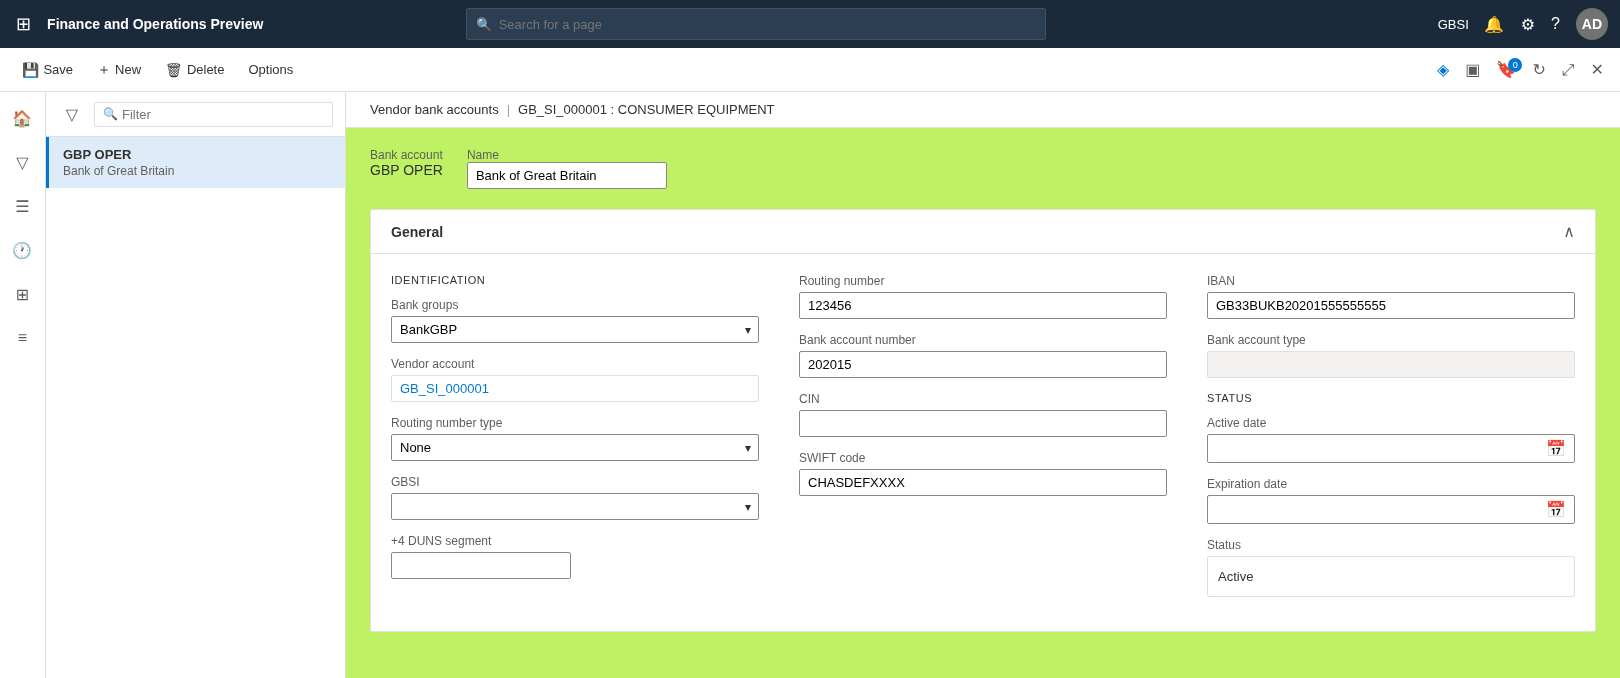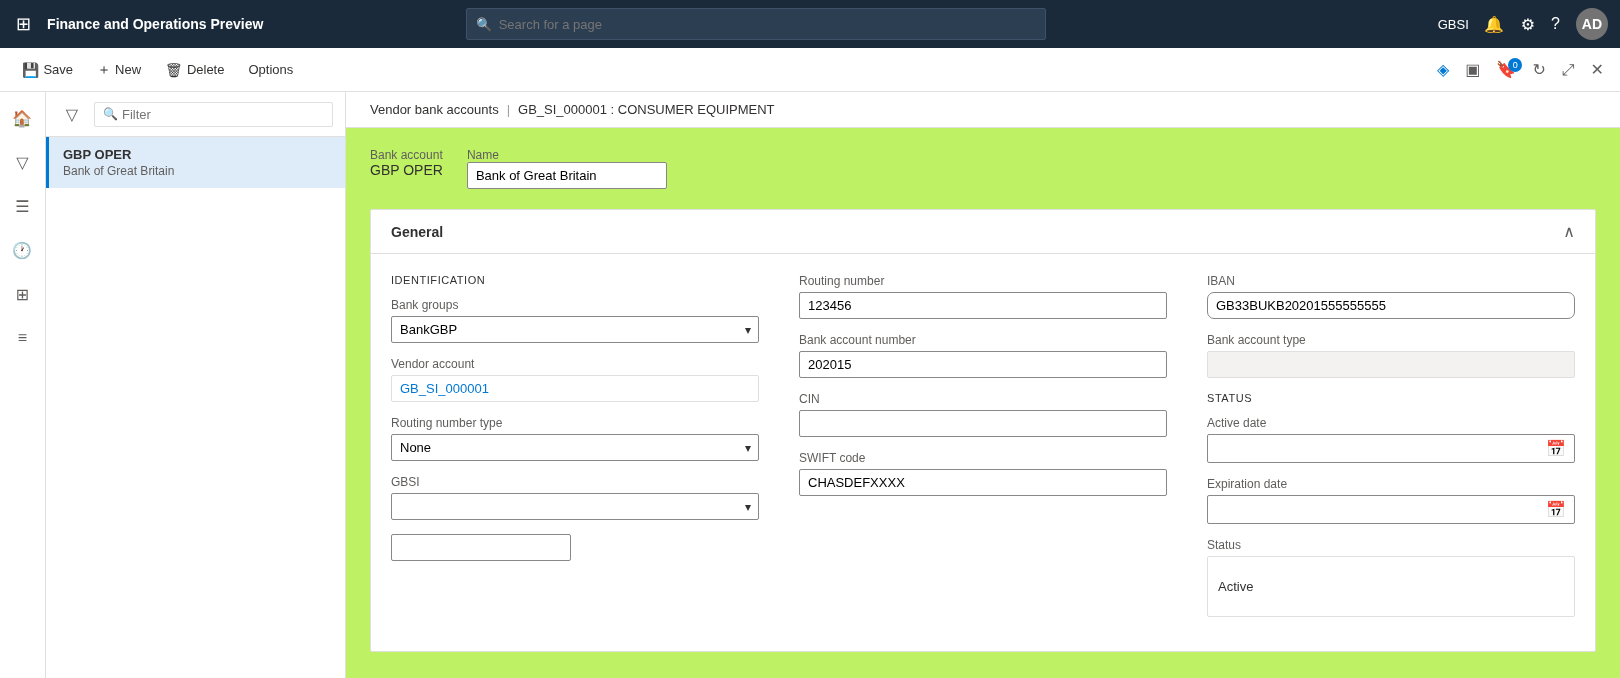--- a/index.html
+++ b/index.html
@@ -351,21 +351,21 @@
       font-size: 11px;
       font-weight: 400;
       color: #323130;
       letter-spacing: 0.05em;
       text-transform: uppercase;
       margin-bottom: 12px;
     }
     .status-section { }
     .status-value {
       border: 1px solid #e1dfdd;
-      padding: 22px 10px;
+      padding: 12px 10px;
       background: #fff;
       font-size: 13px;
       color: #323130;
       border-radius: 2px;
       min-width: 180px;
     }
     .duns-segment-input {
       width: 60px;
       border: 1px solid #8a8886;
       border-radius: 2px;
@@ -503,20 +503,21 @@
               <label>GBSI</label>
               <div class="select-wrap">
                 <select>
                   <option value=""></option>
                 </select>
                 <span class="chevron">▾</span>
               </div>
             </div>
 
             <div class="form-field">
+              <label>+4 DUNS segment</label>
               <input class="duns-segment-input" type="text" style="">
             </div>
           </div>
 
           <div class="routing-col">
             <div class="form-field">
               <label>Routing number</label>
               <input class="field-input" type="text" value="123456" style="">
             </div>
 
@@ -532,21 +533,21 @@
 
             <div class="form-field">
               <label>SWIFT code</label>
               <input class="field-input" type="text" value="CHASDEFXXXX" style="">
             </div>
           </div>
 
           <div class="iban-col">
             <div class="form-field">
               <label>IBAN</label>
-              <input class="field-input" type="text" style="min-width: 240px; border-radius: 7px;" value="GB33BUKB20201555555555">
+              <input class="field-input" type="text" style="min-width: 240px;" value="GB33BUKB20201555555555">
             </div>
 
             <div class="form-field">
               <label>Bank account type</label>
               <input class="field-input disabled-input" type="text" style="min-width: 240px;" readonly="">
             </div>
 
             <div class="status-section">
               <div class="section-label">STATUS</div>
 

